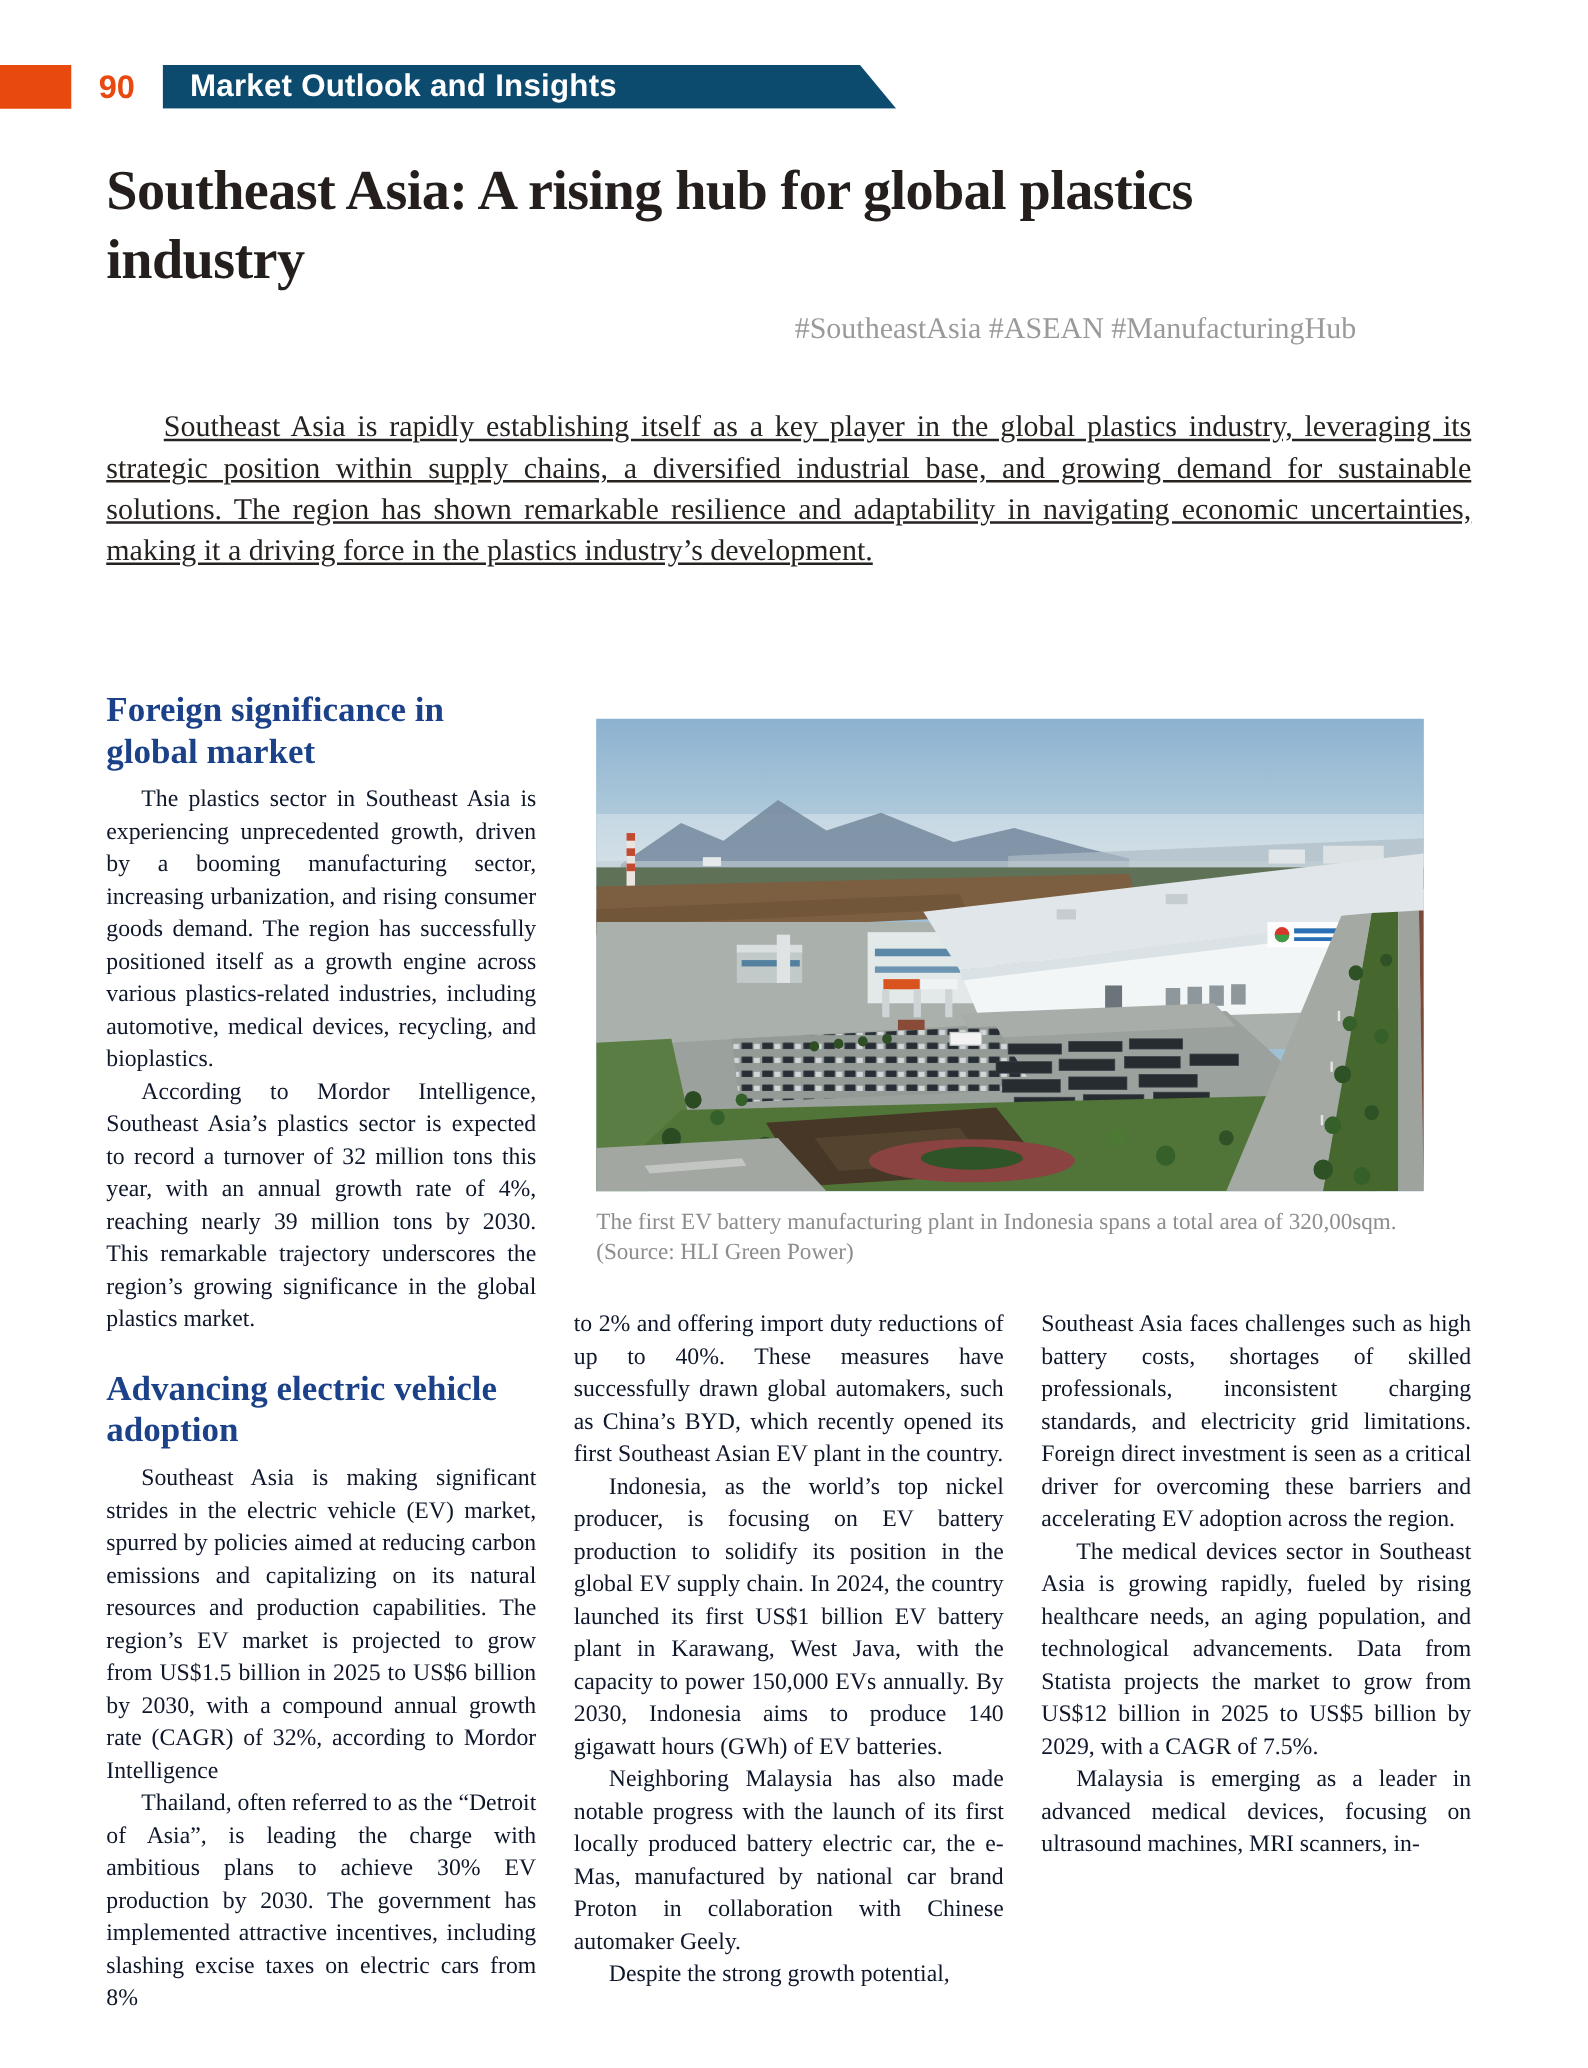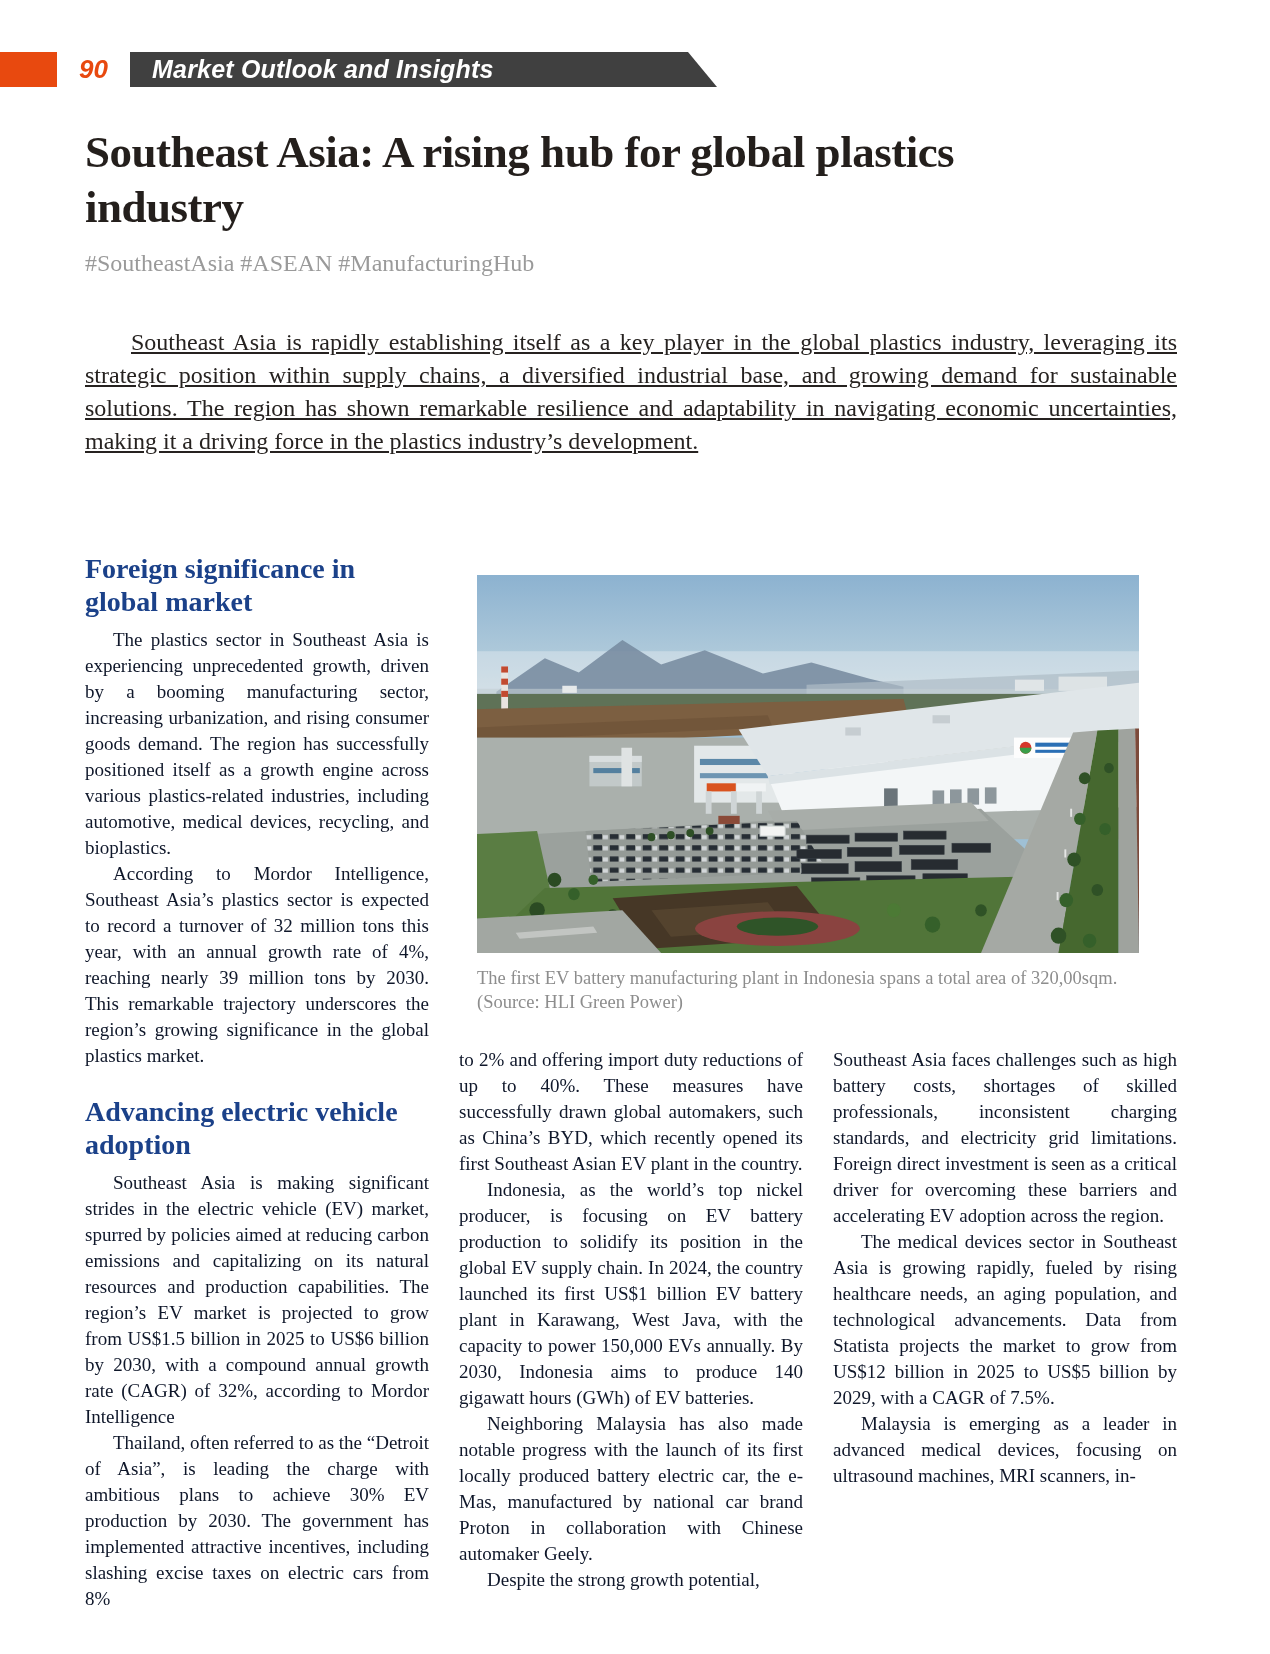--- a/index.html
+++ b/index.html
@@ -5,47 +5,47 @@
   html,body{margin:0;padding:0;background:#ffffff;}
   .page{
     position:relative;
     width:1270px;height:1654px;
     background:#ffffff;
     font-family:"Liberation Serif", serif;
     color:#221e1d;
     overflow:hidden;
   }
   
-  .header-row{position:absolute;top:52px;left:0;width:100%;height:35px;font-style:italic;}
+  .header-row{position:absolute;top:52px;left:0;width:100%;height:35px;}
   .header-edge-block{position:absolute;left:0;top:0;width:57px;height:35px;background:#e8490f;}
   .page-number{
     position:absolute;left:57px;top:0;width:73px;height:35px;
     display:flex;align-items:center;justify-content:center;
     font-family:"Liberation Sans", sans-serif;font-weight:bold;font-size:26px;color:#e8490f;
   }
   .header-banner{
     position:absolute;left:130px;top:0;width:587px;height:35px;
-    background:#404040;
+    background:#0c4a6e;
     clip-path:polygon(0 0, calc(100% - 29px) 0, 100% 100%, 0 100%);
     display:flex;align-items:center;
     padding-left:22px;box-sizing:border-box;
   }
   .header-banner span{
     font-family:"Liberation Sans", sans-serif;font-weight:bold;
     font-size:25px;color:#ffffff;letter-spacing:.2px;
   }
   
   .article-title{
     position:absolute;top:125px;left:85px;width:1000px;
     font-size:45px;line-height:55px;font-weight:bold;color:#241f1c;
     letter-spacing:-.5px;margin:0;
   }
   .hashtags{
     position:absolute;top:250px;left:85px;width:1000px;
-    font-size:24px;color:#9a9a9a;margin:0;
+    font-size:24px;color:#9a9a9a;margin:0;text-align:right;
   }
   .intro{
     position:absolute;top:326px;left:85px;width:1092px;
     font-size:24px;line-height:33px;text-align:justify;color:#262220;margin:0;text-decoration:underline;
   }
   .intro::first-line{}
   .intro{text-indent:46px;}
   
   .content{
     position:absolute;top:552px;left:85px;width:1092px;

